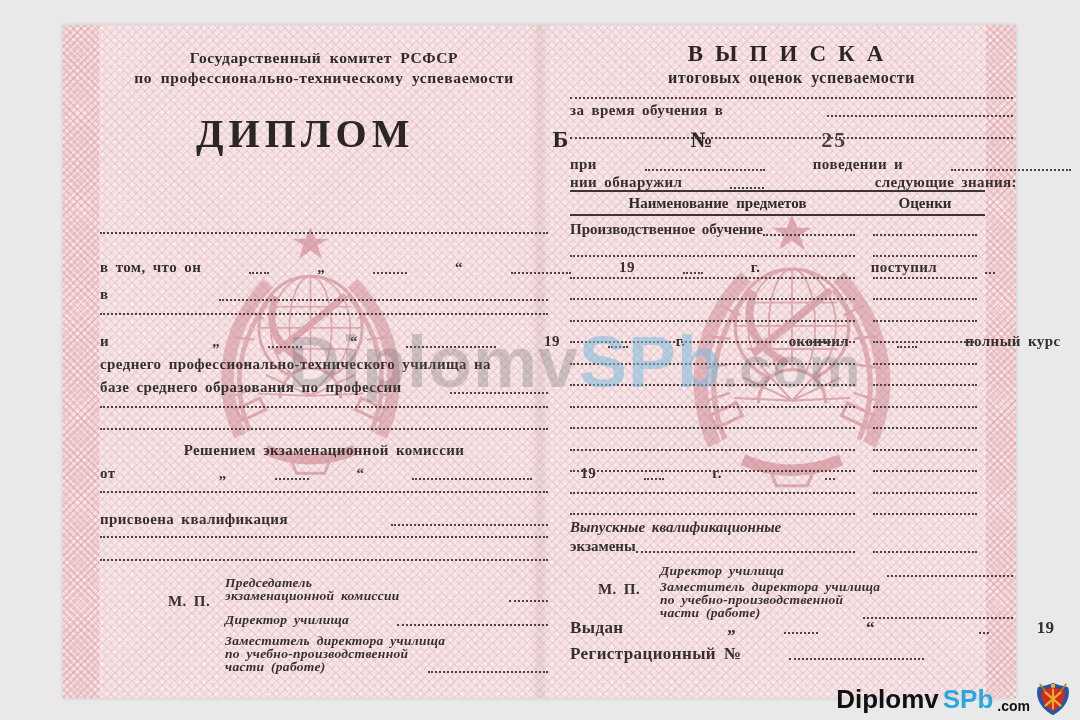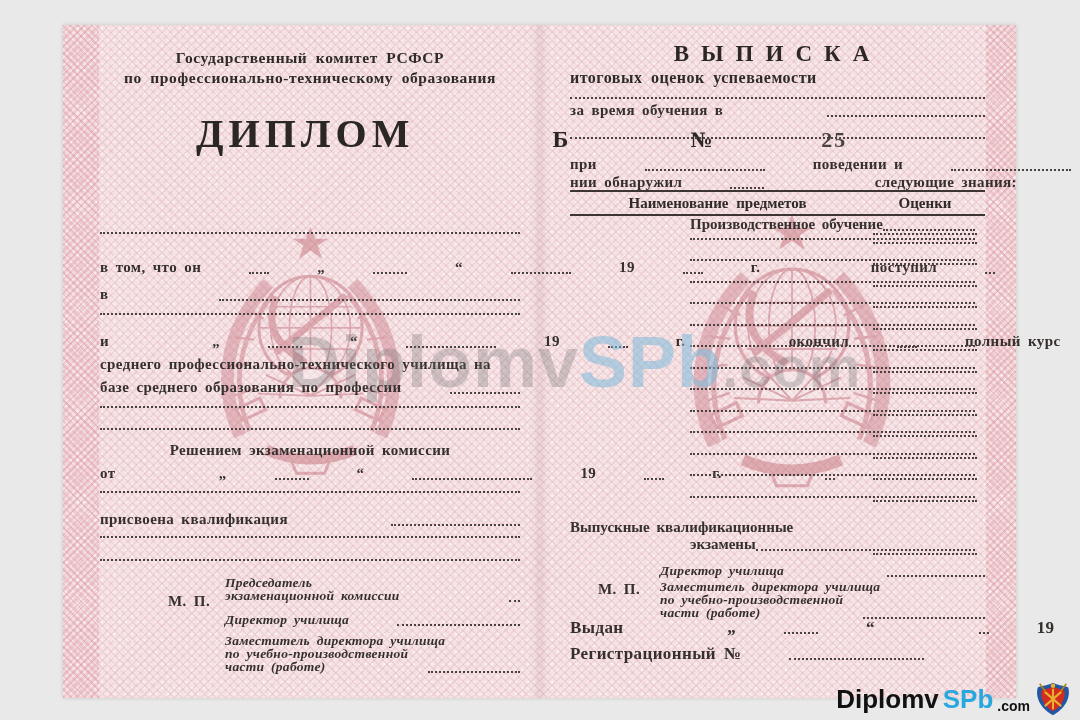--- a/index.html
+++ b/index.html
@@ -14,21 +14,21 @@
            radial-gradient(rgba(255,255,255,.55) 1px, transparent 1.4px);
          background-size:auto,auto,6px 6px;
          box-shadow:0 0 4px rgba(0,0,0,.15);}
   .edgeL,.edgeR{position:absolute;top:0;bottom:0;width:36px;pointer-events:none;
          background:repeating-linear-gradient(45deg, rgba(216,130,142,.25) 0 2px, transparent 2px 5px),
                     repeating-linear-gradient(-45deg, rgba(216,130,142,.25) 0 2px, transparent 2px 5px);}
   .edgeL{left:0;} .edgeR{right:0;width:30px;}
   .fold{position:absolute;top:0;bottom:0;left:468px;width:18px;
         background:linear-gradient(90deg,transparent,rgba(120,60,70,.10),transparent);}
   
-  .pg{position:absolute;top:0;height:558px;}
+  .pg{position:absolute;top:0;height:558px;padding-left:28px;}
   .pgL{left:37px;width:420px;}
   .pgR{left:507px;width:415px;}
   .ln{position:absolute;left:0;right:0;display:flex;align-items:flex-end;
       font-weight:700;font-size:15px;color:#35302e;letter-spacing:.4px;word-spacing:3px;
       line-height:17px;gap:48px;}
   .t{white-space:pre;}
   .dots{flex:1;border-bottom:2px dotted #4a423f;margin-bottom:2px;min-width:10px;}
   .d20{flex:0 0 20px;} .d34{flex:0 0 34px;} .d60{flex:0 0 60px;} .d90{flex:0 0 90px;} .d120{flex:0 0 120px;}
   .center{justify-content:center;}
   .it{font-style:italic;font-size:13.5px;letter-spacing:.3px;}
@@ -36,34 +36,34 @@
   .org{position:absolute;left:0;right:0;text-align:center;font-weight:700;font-size:15.5px;
        color:#2e2a28;letter-spacing:.6px;word-spacing:4px;}
   .diplomWord{font-size:40px;font-weight:700;letter-spacing:5px;color:#2b2725;}
   .serB{font-size:24px;font-weight:700;color:#2b2725;}
   .serNo{font-size:22px;font-weight:700;color:#2b2725;}
   .serDigits{font-size:22px;font-weight:700;color:#4a4341;letter-spacing:2px;}
   .blurbox{width:66px;height:17px;border-radius:4px;background:rgba(164,140,146,.55);
            filter:blur(3px);margin-left:2px;}
   .vypTitle{position:absolute;left:0;right:0;text-align:center;font-size:23px;font-weight:700;
             letter-spacing:12px;color:#2b2725;}
-  .vypSub{position:absolute;left:0;right:0;text-align:left;font-size:16px;font-weight:700;
+  .vypSub{position:absolute;left:0;right:0;text-align:center;font-size:16px;font-weight:700;
           letter-spacing:.5px;word-spacing:4px;color:#2e2a28;}
   
   .tbl{position:absolute;left:0;top:165px;width:415px;}
   .trule{height:0;border-top:2px solid #3c3531;}
   .thead{display:flex;height:22px;align-items:center;}
   .th1{width:295px;text-align:center;font-weight:700;font-size:15px;color:#2e2a28;word-spacing:4px;}
   .th2{width:120px;text-align:center;font-weight:700;font-size:15px;color:#2e2a28;}
   .tdiv{position:absolute;left:295px;top:0;width:2px;background:#4a3f3c;}
-  .trow{display:flex;height:21.5px;align-items:flex-end;flex-direction:column;}
+  .trow{display:flex;height:21.5px;align-items:flex-end;}
   .tc1{width:295px;display:flex;align-items:flex-end;padding-right:10px;box-sizing:border-box;}
   .tc2{width:120px;display:flex;align-items:flex-end;padding:0 8px;box-sizing:border-box;}
   .tlabel{white-space:pre;font-weight:700;font-size:15px;color:#35302e;word-spacing:3px;}
-  .exrow1{display:flex;height:19px;align-items:flex-end;}
+  .exrow1{display:flex;height:19px;align-items:flex-end;font-style:italic;}
   
   .wm{position:absolute;left:225px;top:296px;font-family:"Liberation Sans",sans-serif;
       font-weight:700;font-size:72px;letter-spacing:1px;white-space:nowrap;pointer-events:none;}
   .wmGray{color:rgba(110,110,112,.30);} .wmBlue{color:rgba(125,185,218,.55);}
   .wmCom{font-size:58px;color:rgba(110,110,112,.30);}
   .emb{position:absolute;opacity:.5;pointer-events:none;}
   
   .logo{position:absolute;right:8px;bottom:2px;display:flex;align-items:center;gap:4px;
         font-family:"Liberation Sans",sans-serif;font-weight:700;}
   .lgBlack{font-size:26px;color:#111;} .lgBlue{font-size:26px;color:#29a8df;}
@@ -125,21 +125,21 @@
 
     <svg class="emb" style="left:130px;top:195px" width="235" height="258" viewBox="0 0 200 220">
         <use href="#emblem"></use>
       </svg>
     <svg class="emb" style="left:600px;top:182px" width="258" height="284" viewBox="0 0 200 220">
         <use href="#emblem"></use>
       </svg>
 
     <div class="pg pgL">
       <div class="org" style="top:24px">Государственный комитет РСФСР</div>
-      <div class="org" style="top:44px">по профессионально-техническому образования</div>
+      <div class="org" style="top:44px">по профессионально-техническому успеваемости</div>
 
       <div class="ln" style="top:100px;height:44px;align-items:baseline">
         <span class="t" style="flex:0 0 48px"> </span>
         <span class="diplomWord">ДИПЛОМ</span>
         <span class="t" style="flex:0 0 42px"> </span>
         <span class="serB">Б</span>
         <span class="t" style="flex:0 0 26px"> </span>
         <span class="serNo">№</span>
         <span class="t" style="flex:0 0 12px"> </span>
         <span class="serDigits">25</span>

